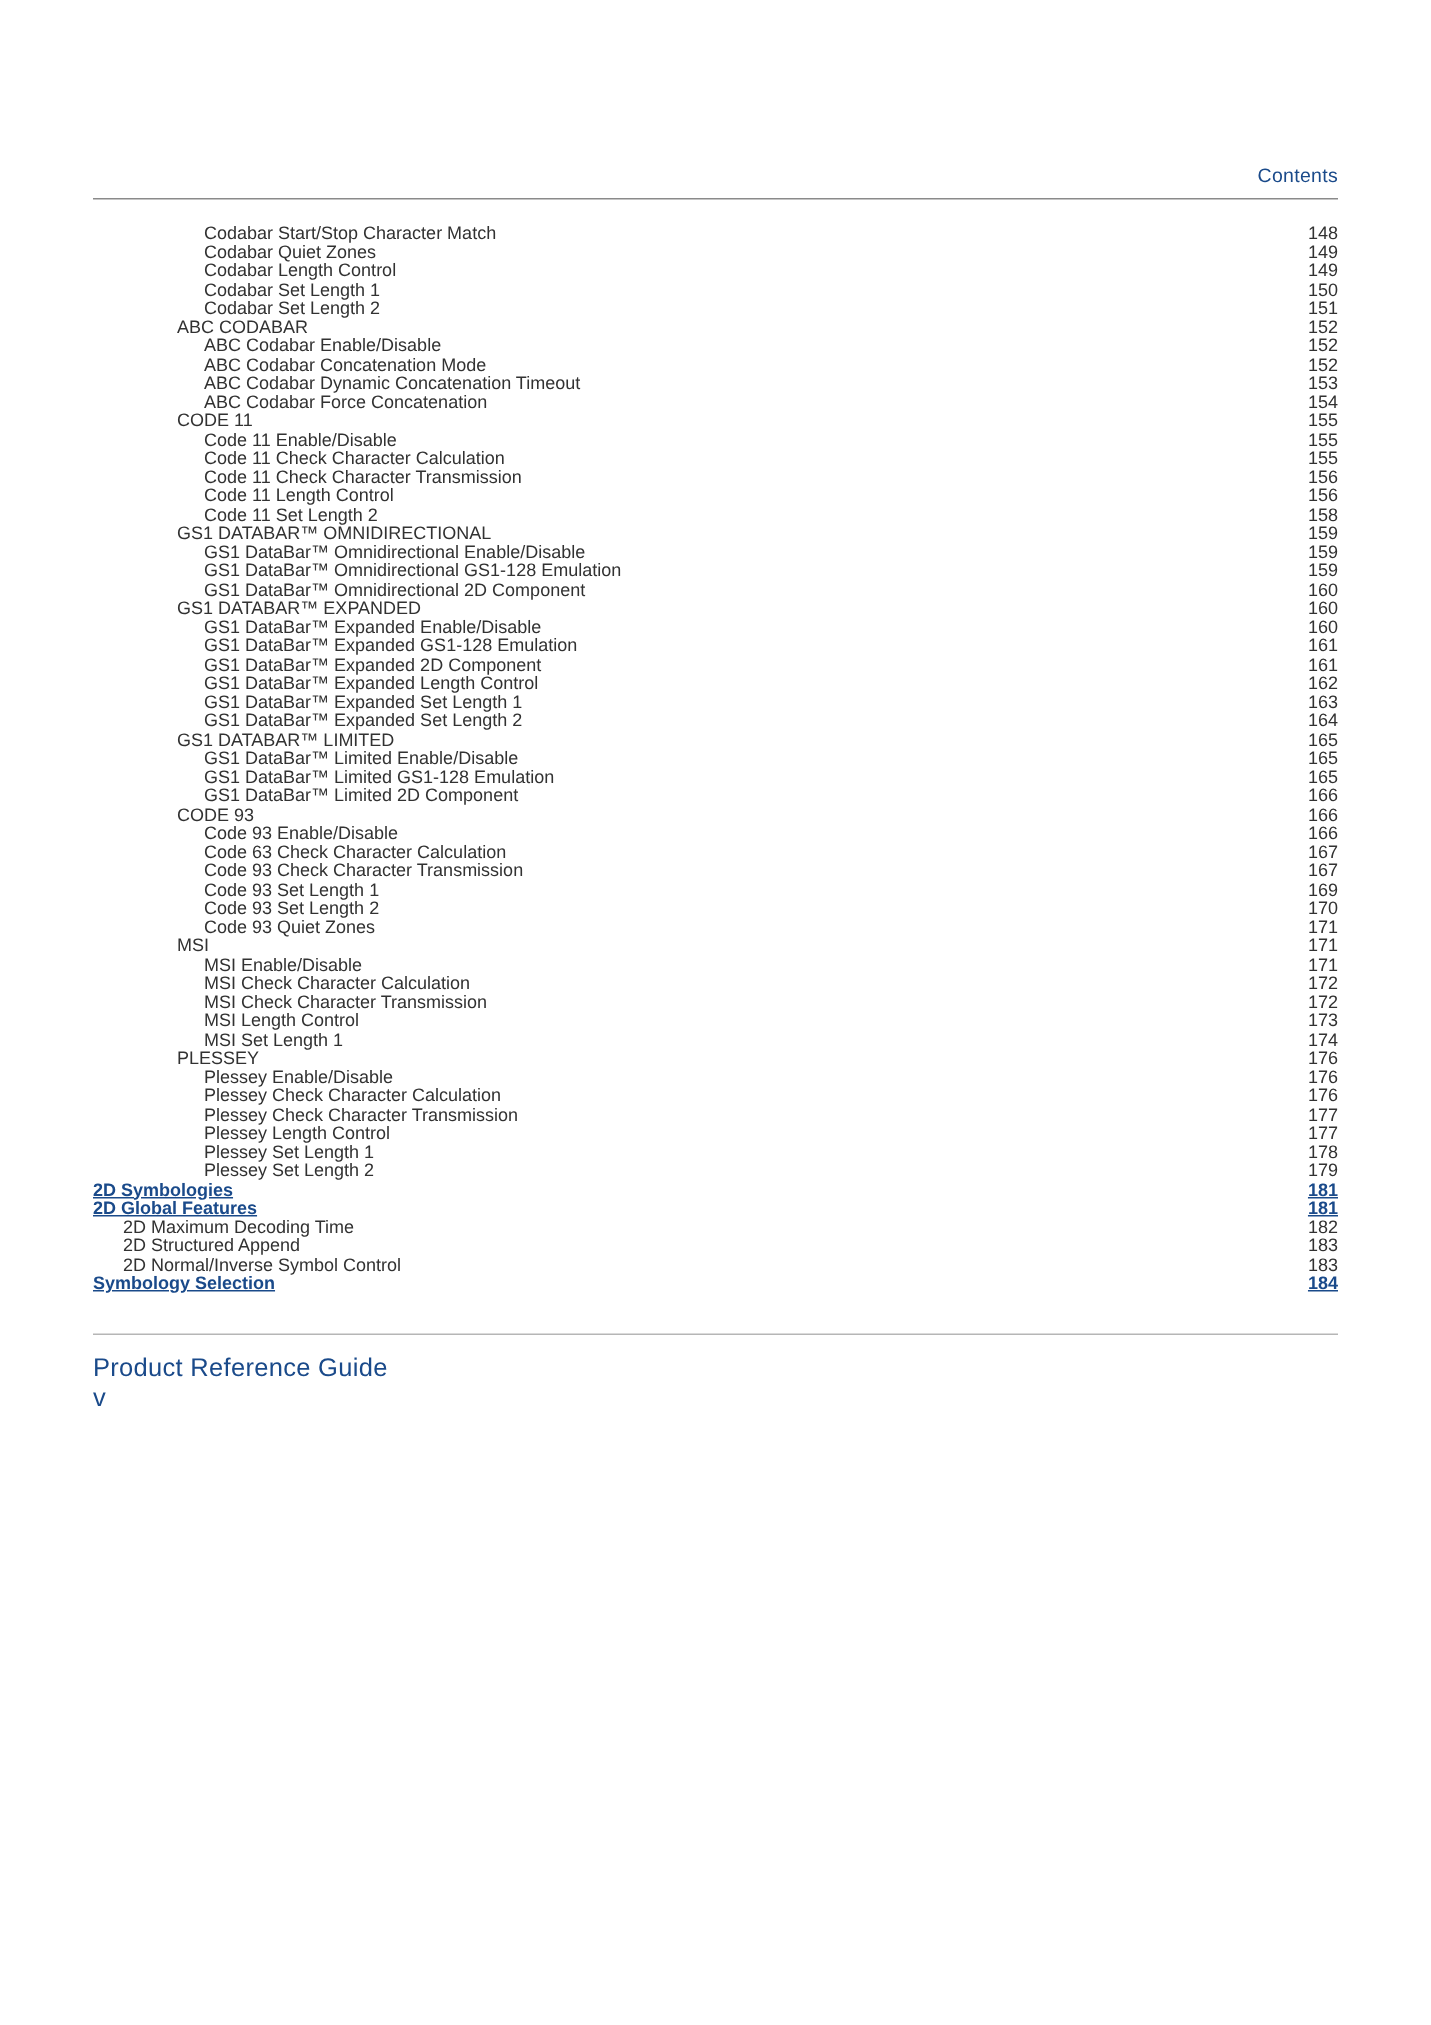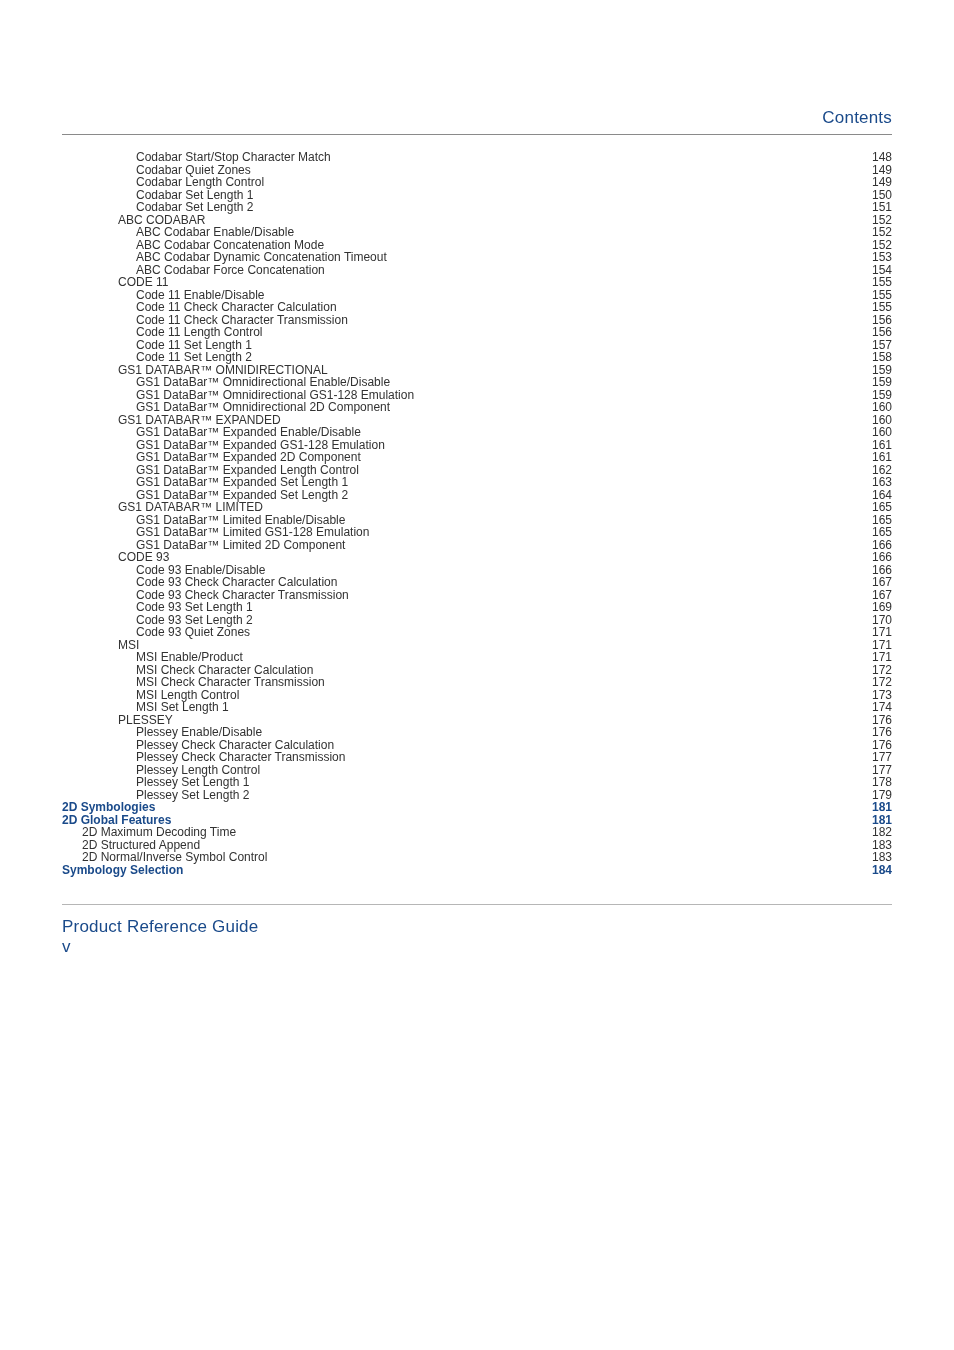--- a/index.html
+++ b/index.html
@@ -13,21 +13,21 @@
   }
   .page {
     padding: 108px 62px 50px 62px;
   }
   .header-area {
     text-align: right;
     margin-bottom: 6px;
   }
   .header-title {
     color: #1a4a8a;
-    font-size: 17px;
+    font-size: 13px;
     letter-spacing: 0.2px;
   }
   .hr-top {
     height: 1px;
     background: #8a8a8a;
     margin-bottom: 16px;
   }
   .toc {
     font-size: 12px;
     line-height: 1.0;
@@ -61,20 +61,21 @@
   }
   .lvl-0 { padding-left: 0px; }
   .lvl-1 { padding-left: 20px; gap: 16px; }
   .lvl-3 { padding-left: 56px; }
   .lvl-4 { padding-left: 74px; }
   .blue .toc-label, .blue .toc-page, .blue .toc-leader::after {
     color: #1a4a8a;
   }
   .bold .toc-label, .bold .toc-page {
     font-weight: 600;
+    text-decoration: underline;
   }
   .footer-rule {
     margin-top: 28px;
     margin-bottom: 12px;
     height: 1px;
     background: linear-gradient(#b6b6b6, #b6b6b6);
   }
   .footer-line {
     display: flex;
     justify-content: space-between;
@@ -170,25 +171,20 @@
         <span class="toc-label">Code 11 Check Character Transmission</span>
         <span class="toc-leader"></span>
         <span class="toc-page">156</span>
       </div>
       <div class="toc-row lvl-4">
         <span class="toc-label">Code 11 Length Control</span>
         <span class="toc-leader"></span>
         <span class="toc-page">156</span>
       </div>
       <div class="toc-row lvl-4">
-        <span class="toc-label">Code 11 Set Length 1</span>
-        <span class="toc-leader"></span>
-        <span class="toc-page">157</span>
-      </div>
-      <div class="toc-row lvl-4">
         <span class="toc-label">Code 11 Set Length 2</span>
         <span class="toc-leader"></span>
         <span class="toc-page">158</span>
       </div>
       <div class="toc-row lvl-3">
         <span class="toc-label">GS1 DATABAR™ OMNIDIRECTIONAL</span>
         <span class="toc-leader"></span>
         <span class="toc-page">159</span>
       </div>
       <div class="toc-row lvl-4">
@@ -265,21 +261,21 @@
         <span class="toc-label">CODE 93</span>
         <span class="toc-leader"></span>
         <span class="toc-page">166</span>
       </div>
       <div class="toc-row lvl-4">
         <span class="toc-label">Code 93 Enable/Disable</span>
         <span class="toc-leader"></span>
         <span class="toc-page">166</span>
       </div>
       <div class="toc-row lvl-4">
-        <span class="toc-label">Code 93 Check Character Calculation</span>
+        <span class="toc-label">Code 63 Check Character Calculation</span>
         <span class="toc-leader"></span>
         <span class="toc-page">167</span>
       </div>
       <div class="toc-row lvl-4">
         <span class="toc-label">Code 93 Check Character Transmission</span>
         <span class="toc-leader"></span>
         <span class="toc-page">167</span>
       </div>
       <div class="toc-row lvl-4">
         <span class="toc-label">Code 93 Set Length 1</span>
@@ -295,21 +291,21 @@
         <span class="toc-label">Code 93 Quiet Zones</span>
         <span class="toc-leader"></span>
         <span class="toc-page">171</span>
       </div>
       <div class="toc-row lvl-3">
         <span class="toc-label">MSI</span>
         <span class="toc-leader"></span>
         <span class="toc-page">171</span>
       </div>
       <div class="toc-row lvl-4">
-        <span class="toc-label">MSI Enable/Product</span>
+        <span class="toc-label">MSI Enable/Disable</span>
         <span class="toc-leader"></span>
         <span class="toc-page">171</span>
       </div>
       <div class="toc-row lvl-4">
         <span class="toc-label">MSI Check Character Calculation</span>
         <span class="toc-leader"></span>
         <span class="toc-page">172</span>
       </div>
       <div class="toc-row lvl-4">
         <span class="toc-label">MSI Check Character Transmission</span>

